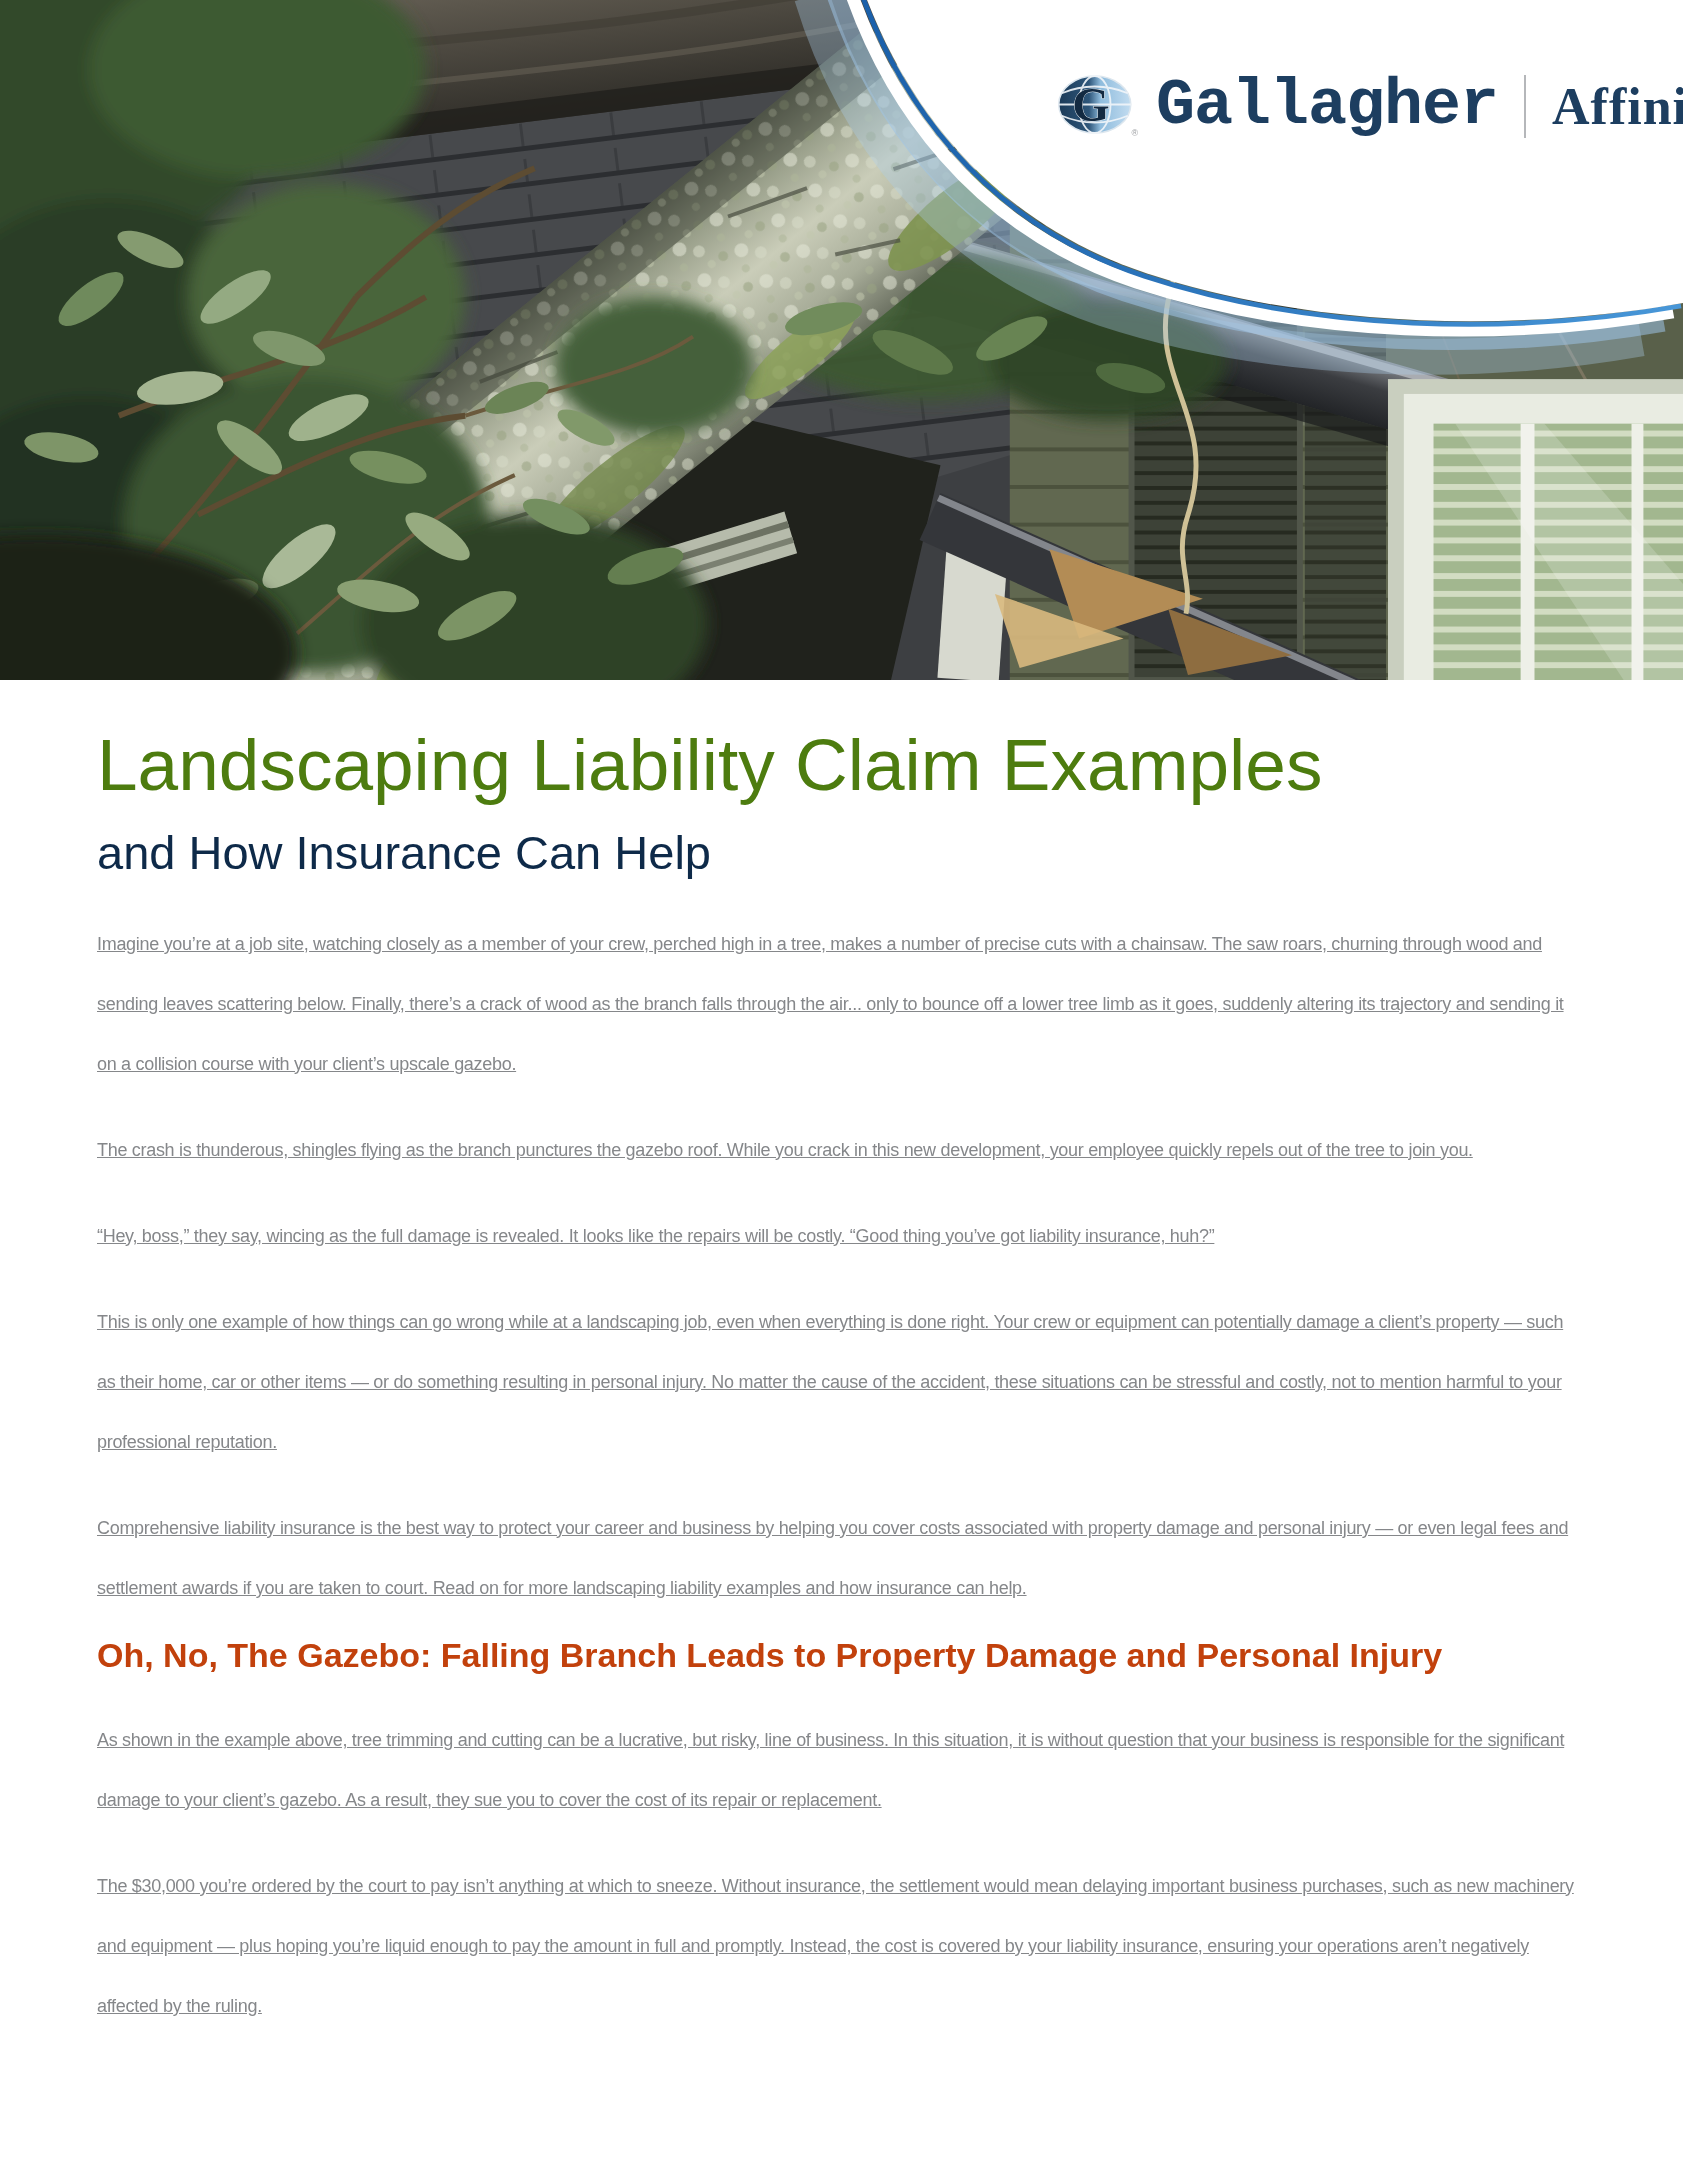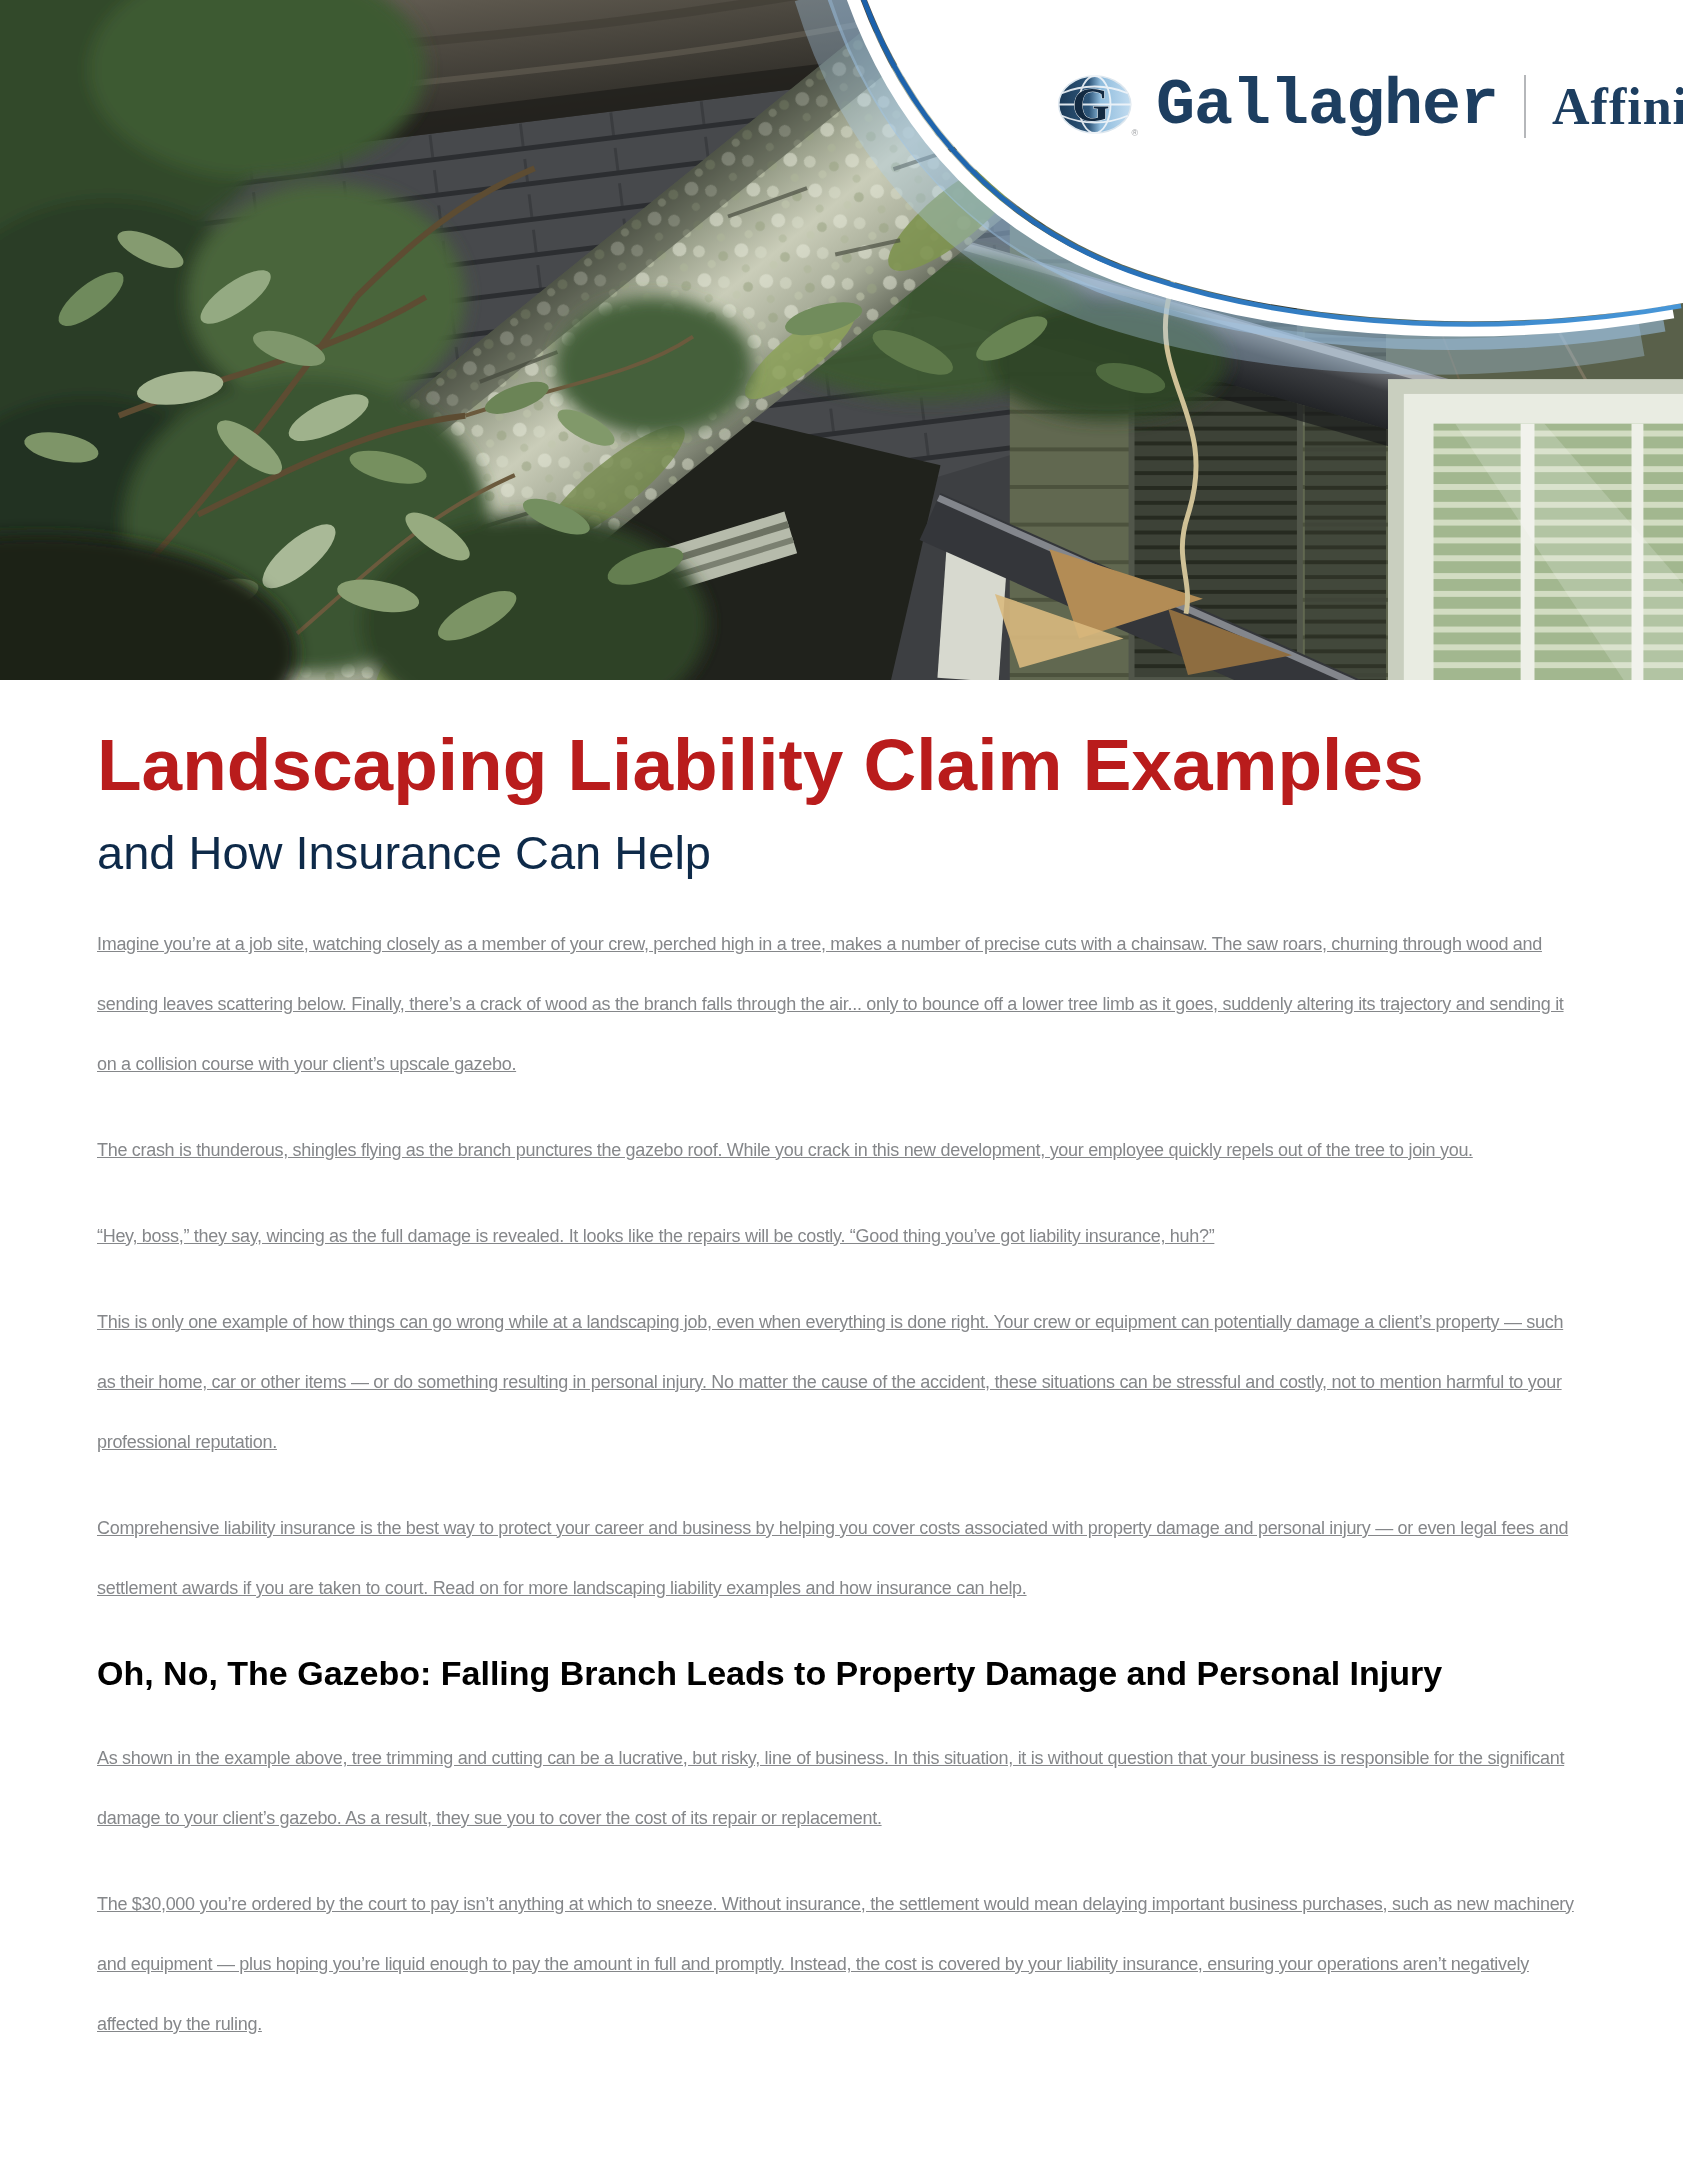--- a/index.html
+++ b/index.html
@@ -12,23 +12,23 @@
   .brand{position:absolute;top:69px;left:1057px;display:flex;align-items:center;}
   .brand .globe{display:block;margin-right:16px;}
   .brand-name{font-family:Liberation Mono, monospace;font-weight:bold;font-size:65px;
               color:#1d3e60;letter-spacing:-1px;}
   .brand-divider{display:inline-block;width:2px;height:63px;background:#b5b7ba;margin:0 26px;}
   .brand-division{font-family:"Liberation Serif",serif;font-weight:bold;font-size:52px;
                   color:#1d3e60;letter-spacing:1px;}
 
   
   .content{padding:46px 94px 0 97px;}
-  h1{margin:0;font-size:73px;font-weight:700;line-height:1.08;color:#b91c1c;letter-spacing:0;}
+  h1{margin:0;font-size:73px;font-weight:400;line-height:1.08;color:#4d7c0f;letter-spacing:0;}
   h2{margin:20px 0 0;font-size:47px;font-weight:normal;color:#0e2a49;letter-spacing:0;}
-  h3{margin:36px 0 0;font-size:34px;font-weight:bold;color:#000000;width:1477px;}
+  h3{margin:18px 0 0;font-size:34px;font-weight:bold;color:#c2410c;width:1477px;}
   p.body{margin:26px 0 0;font-size:18px;line-height:60px;color:#85878a;
          letter-spacing:-0.3px;width:1477px;text-decoration:underline;}
   p.body.first{margin-top:34px;}
   p.body.after-heading{margin-top:35px;}
 </style>
 </head>
 <body>
 
 <div class="page">
 

